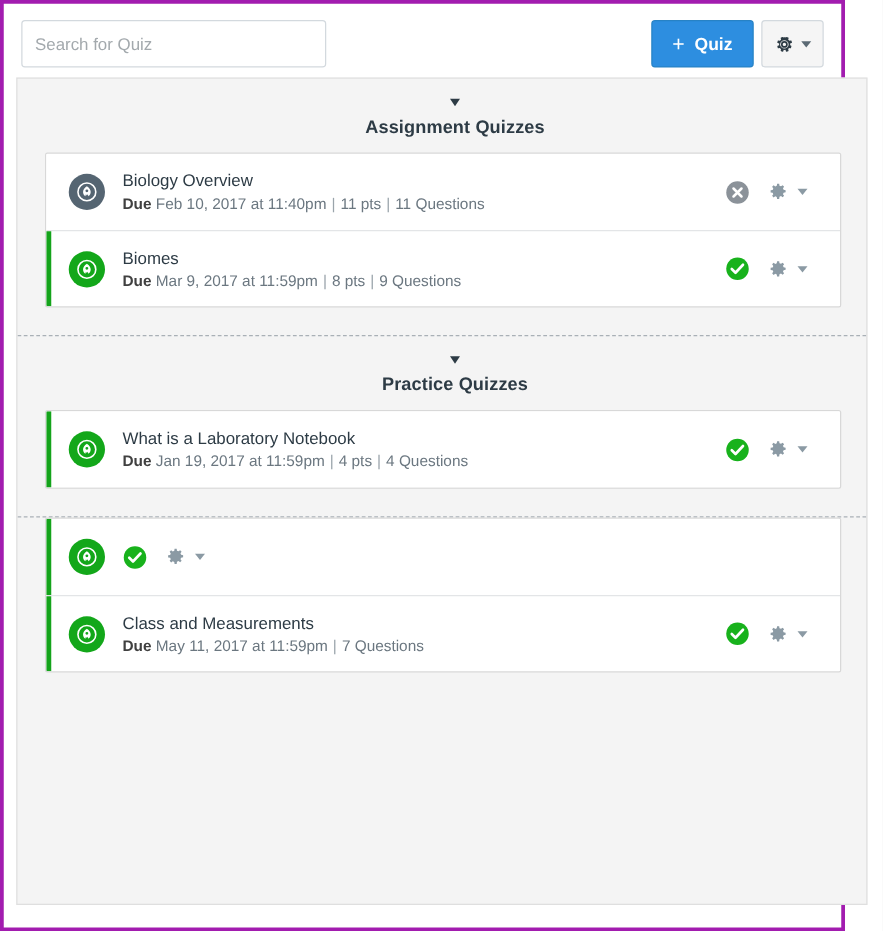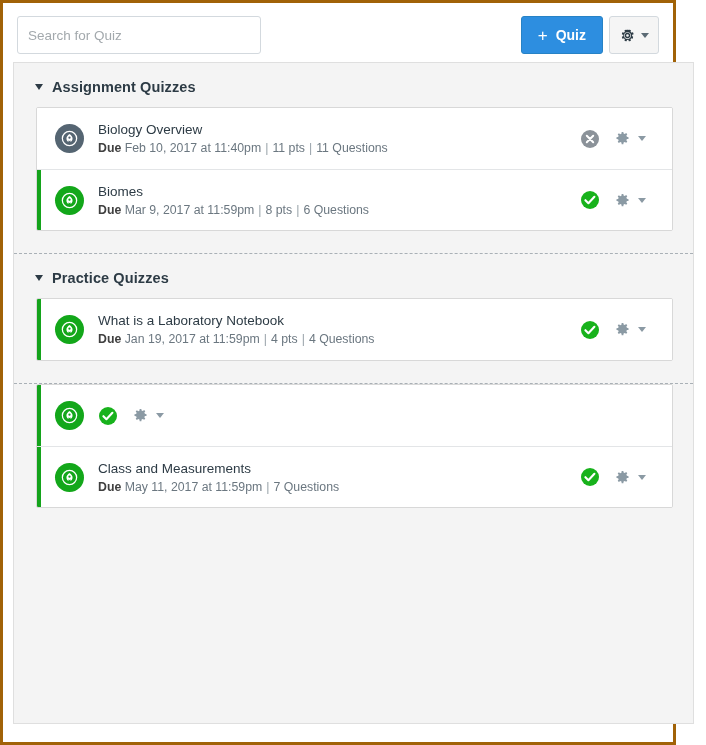--- a/index.html
+++ b/index.html
@@ -6,21 +6,21 @@
   html, body { margin:0; padding:0; }
   body {
     width: 706px; height: 745px;
     background: #ffffff;
     font-family: "Liberation Sans", sans-serif;
     overflow: hidden;
   }
   .screen {
     position: relative;
     width: 676px; height: 745px;
-    border: 3px solid #a16207;
+    border: 3px solid #a21caf;
     background: #ffffff;
     padding: 0;
   }
   
   .toolbar {
     position: absolute;
     left: 0; top: 0; right: 0;
     height: 58px;
     padding: 13px 14px 0 14px;
     display: flex;
@@ -82,21 +82,21 @@
     left: 10px; top: 59px;
     width: 681px; height: 662px;
     background: #f4f4f4;
     border: 1px solid #dfdfdf;
     overflow: hidden;
   }
   .group { background: transparent; }
   .group + .group { border-top: 1px dashed #a9b0b6; }
   .group-header {
     padding: 16px 0 12px 21px;
-    display:flex; align-items:center; gap:9px;
+    display:flex; align-items:center; gap:9px;flex-direction:column;
   }
   .group-header .arrow {
     width:0;height:0;
     border-left:4.5px solid transparent;
     border-right:4.5px solid transparent;
     border-top:6px solid #2d3b45;
   }
   .group-title {
     font-size: 14.5px;
     font-weight: 700;
@@ -223,21 +223,21 @@
               </div>
               <div class="row published">
                 <span class="row-icon green">
                   <svg width="17" height="17" viewBox="0 0 20 20" aria-hidden="true">
                     <circle cx="10" cy="10" r="8.4" fill="none" stroke="#ffffff" stroke-width="1.5"></circle>
                     <path fill="#ffffff" d="M10 4.6c2.4 1.5 3.6 3.4 3.6 5.4 0 1.6-.8 3-2.2 4.1l-.5-1.9-.9 1.1-.9-1.1-.5 1.9C7.2 13 6.4 11.6 6.4 10c0-2 1.2-3.9 3.6-5.4zm0 3.1a1.35 1.35 0 0 0 0 2.7 1.35 1.35 0 0 0 0-2.7z"></path>
                   </svg>
                 </span>
                 <div class="row-text">
                   <div class="row-title">Biomes</div>
-                  <div class="row-meta"><span class="due">Due</span> <span>Mar 9, 2017 at 11:59pm</span><span class="sep">|</span><span>8 pts</span><span class="sep">|</span><span>6 Questions</span></div>
+                  <div class="row-meta"><span class="due">Due</span> <span>Mar 9, 2017 at 11:59pm</span><span class="sep">|</span><span>8 pts</span><span class="sep">|</span><span>9 Questions</span></div>
                 </div>
                 <div class="row-actions">
                   <span class="status"><svg width="20" height="20" viewBox="0 0 20 20" aria-hidden="true">
                       <circle cx="10" cy="10" r="9" fill="#18b21c"></circle>
                       <path d="M5.4 10.2l3 3 6-6.4" fill="none" stroke="#ffffff" stroke-width="2.1" stroke-linecap="round" stroke-linejoin="round"></path>
                     </svg></span>
                   <span class="gear-wrap">
                     <span style="display:flex;">
                       <svg width="15" height="15" viewBox="0 0 16 16" aria-hidden="true">
                         <circle cx="8" cy="8" r="2.1" fill="none" stroke="#8b9aa4" stroke-width="1.5"></circle>

